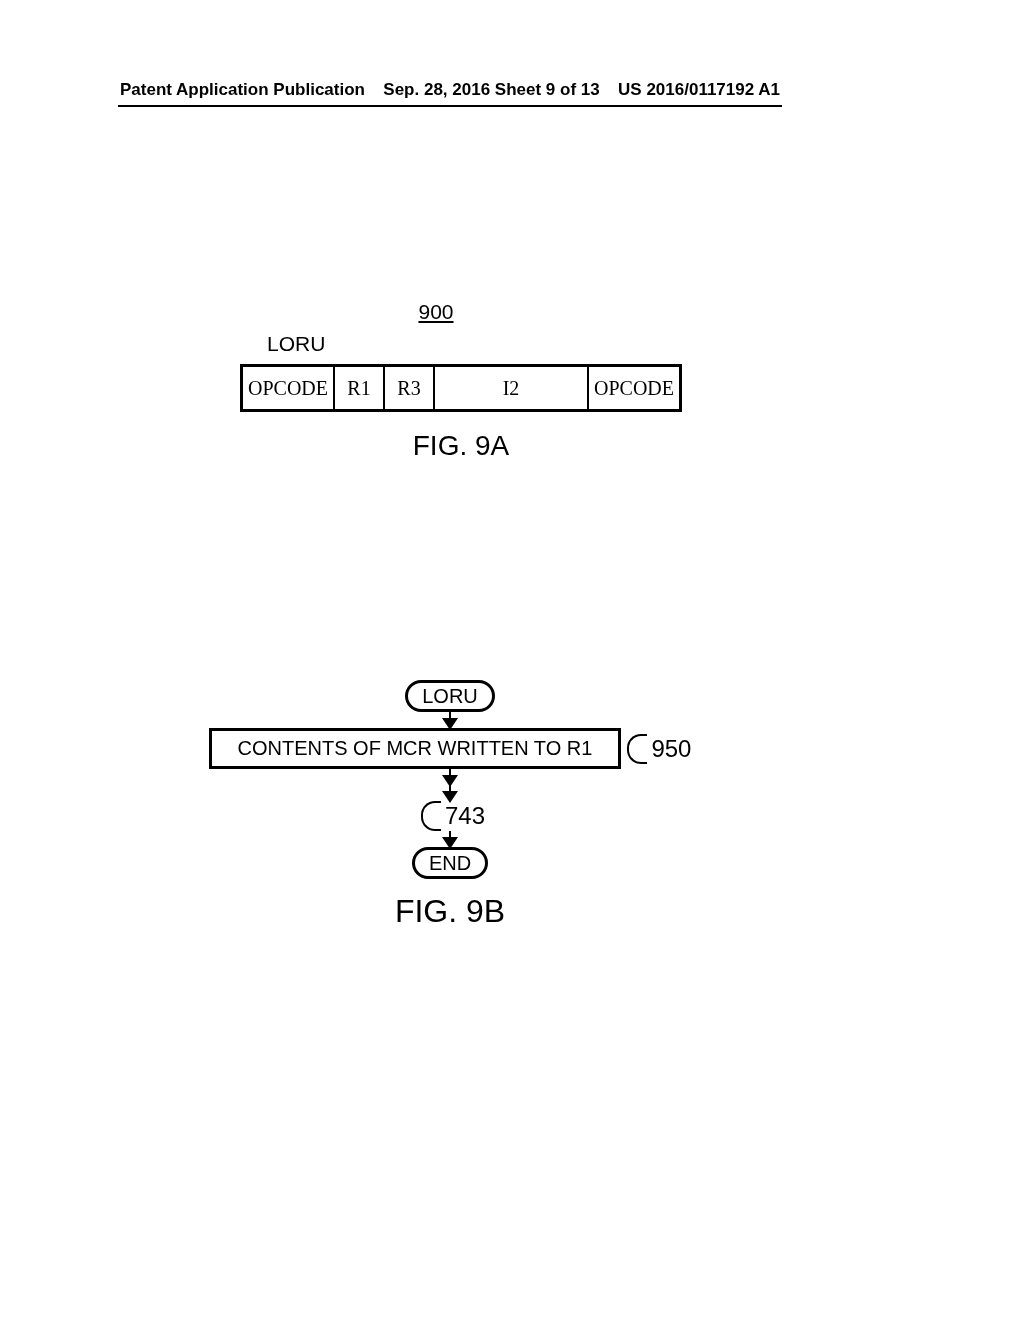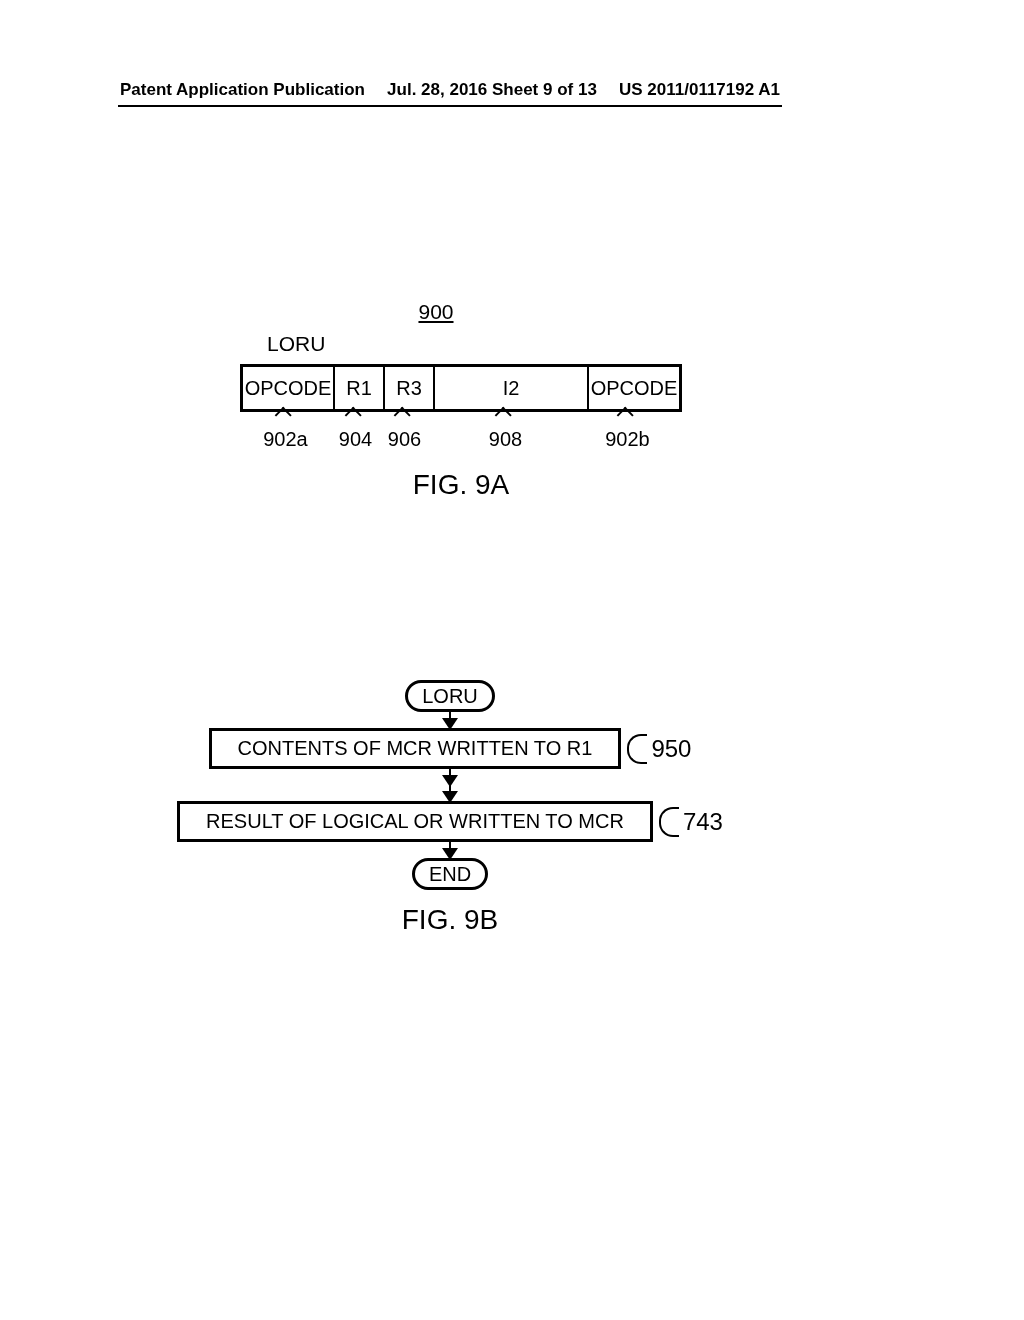--- a/index.html
+++ b/index.html
@@ -63,20 +63,21 @@
   .fig9a table {
     border-collapse: collapse;
     border: 3px solid #000;
   }
   .fig9a td {
     border: 2px solid #000;
     text-align: center;
     vertical-align: middle;
     font-size: 20px;
     height: 40px;
+    font-family: Liberation Serif, serif;
   }
   .fig9a .c0 { width: 88px; }
   .fig9a .c1 { width: 46px; }
   .fig9a .c2 { width: 46px; }
   .fig9a .c3 { width: 150px; }
   .fig9a .c4 { width: 88px; }
   .fig9a .callouts {
     display: flex;
   }
   .fig9a .callouts div {
@@ -153,94 +154,71 @@
     left: -7px;
     bottom: -2px;
     width: 0;
     height: 0;
     border-left: 8px solid transparent;
     border-right: 8px solid transparent;
     border-top: 12px solid #000;
   }
   .fig9b-caption {
     margin-top: 14px;
-    font-size: 28px;
+    font-size: 32px;
     text-align: center;
   }
 </style>
 </head>
 <body>
 
 <div class="page">
 
   <div class="header">
     <span class="left">Patent Application Publication</span>
-    <span class="center">Jul. 28, 2016  Sheet 9 of 13</span>
-    <span class="right">US 2011/0117192 A1</span>
+    <span class="center">Sep. 28, 2016  Sheet 9 of 13</span>
+    <span class="right">US 2016/0117192 A1</span>
   </div>
   <div class="rule"></div>
 
   <div class="fig9a">
     <div class="refnum">900</div>
     <div class="mnemonic">LORU</div>
     <div class="fig9a-table-wrap">
       <table>
         <tbody>
             <tr>
           <td class="c0">OPCODE</td>
           <td class="c1">R1</td>
           <td class="c2">R3</td>
           <td class="c3">I2</td>
           <td class="c4">OPCODE</td>
         </tr>
       </tbody>
         </table>
-      <div class="callouts">
-        <div class="c0" style="width:91px">
-            <span class="tick"></span>
-            <span>902a</span>
-          </div>
-        <div class="c1" style="width:49px">
-            <span class="tick"></span>
-            <span>904</span>
-          </div>
-        <div class="c2" style="width:49px">
-            <span class="tick"></span>
-            <span>906</span>
-          </div>
-        <div class="c3" style="width:153px">
-            <span class="tick"></span>
-            <span>908</span>
-          </div>
-        <div class="c4" style="width:91px">
-            <span class="tick"></span>
-            <span>902b</span>
-          </div>
-      </div>
     </div>
     <div class="fig9a-caption">FIG. 9A</div>
   </div>
 
   <div class="fig9b">
     <div class="terminal">LORU</div>
     <div class="arrow-down"></div>
 
     <div class="process-row">
       <div class="process">CONTENTS OF MCR WRITTEN TO R1</div>
       <div class="ref-side">
         <span class="curve"></span>
         <span>950</span>
       </div>
     </div>
     <div class="arrow-down"></div>
 
     <div class="arrow-down"></div>
 
     <div class="process-row">
-      <div class="process">RESULT OF LOGICAL OR WRITTEN TO MCR</div>
       <div class="ref-side">
         <span class="curve"></span>
         <span>743</span>
       </div>
     </div>
     <div class="arrow-down"></div>
 
     <div class="terminal">END</div>
     <div class="fig9b-caption">FIG. 9B</div>
   </div>

